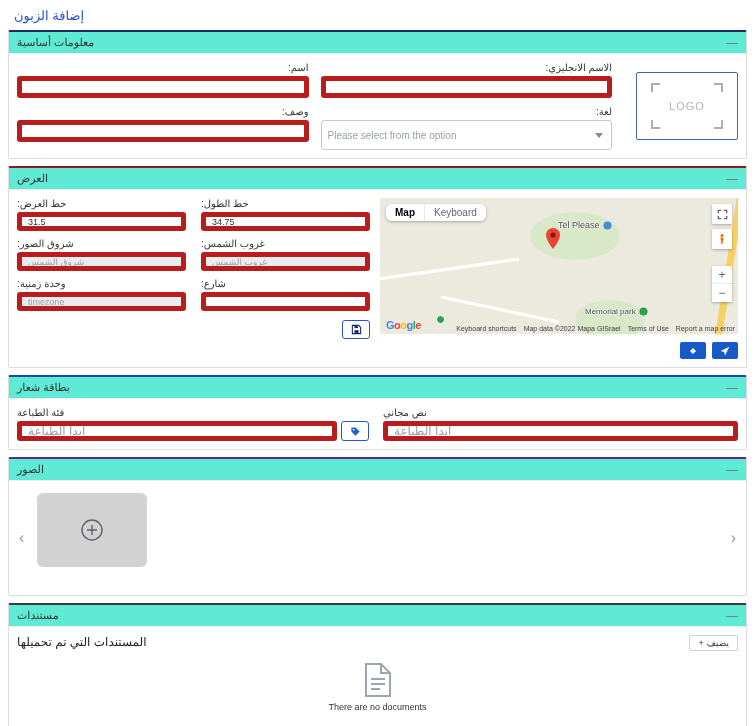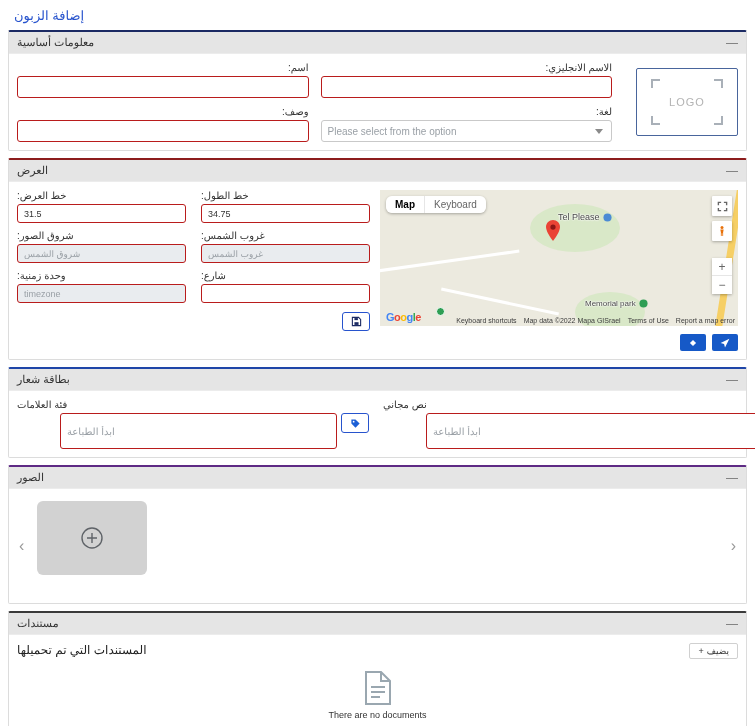--- a/index.html
+++ b/index.html
@@ -7,36 +7,36 @@
   body { width: 755px; font-family: "Liberation Sans", sans-serif; color: #333; font-size: 11px; }
   .page { padding: 6px 8px 2px; }
   .page-title { color: #2753cd; font-size: 13px; padding: 2px 6px 7px; }
 
   .card { border: 1px solid #dcdcdc; border-top-width: 2px; border-radius: 2px; background: #fff; margin-bottom: 7px; }
   .card.basic     { border-top-color: #1b2a63; }
   .card.location  { border-top-color: #8c1c1c; }
   .card.logo-card { border-top-color: #1f46a8; }
   .card.images    { border-top-color: #5e2a84; }
   .card.documents { border-top-color: #3a3a3a; }
-  .card-header { display: flex; justify-content: space-between; align-items: center; padding: 4px 8px; border-bottom: 1px solid #ececec; background: #e5e5e5; font-size: 11px; color: #333; }
+  .card-header { display: flex; justify-content: space-between; align-items: center; padding: 4px 8px; border-bottom: 1px solid #ececec; background: #5eead4; font-size: 11px; color: #333; }
   .collapse-btn { color: #777; font-size: 12px; line-height: 1; cursor: pointer; background: none; border: none; }
 
   .f-label { display: block; font-size: 10px; color: #333; margin-bottom: 3px; }
   .ta-r { text-align: right; }
   .ta-l { text-align: left; }
-  .input { width: 100%; height: 22px; border: 1px solid #b91c1c; border-radius: 3px; font-size: 10px; padding: 0 6px; background: #fff; color: #333; font-family: "Liberation Sans", sans-serif; text-align: left; }
+  .input { width: 100%; height: 22px; border: 5px solid #b91c1c; border-radius: 3px; font-size: 10px; padding: 0 6px; background: #fff; color: #333; font-family: "Liberation Sans", sans-serif; text-align: left; }
   .input::placeholder { color: #9aa0a6; }
   .input:disabled { background: #e9ecef; }
   .input.sm { height: 19px; font-size: 9px; }
-  .input.md { height: 36px; font-size: 10px; margin-left: 43px; }
+  .input.md { height: 20px; font-size: 12px; }
 
   
   .basic-body { display: flex; gap: 24px; padding: 8px; }
   .basic-fields { flex: 1; display: grid; grid-template-columns: 1fr 1fr; column-gap: 12px; row-gap: 8px; }
-  .select { width: 100%; height: 22px; border: 1px solid #c9c9c9; border-radius: 3px; background: #fff; display: flex; align-items: center; justify-content: space-between; padding: 0 8px 0 6px; cursor: pointer; }
+  .select { width: 100%; height: 30px; border: 1px solid #c9c9c9; border-radius: 3px; background: #fff; display: flex; align-items: center; justify-content: space-between; padding: 0 8px 0 6px; cursor: pointer; }
   .select-placeholder { color: #9aa0a6; font-size: 10px; }
   .caret { width: 0; height: 0; border-left: 4px solid transparent; border-right: 4px solid transparent; border-top: 5px solid #8a8a8a; }
   .logo-box { width: 102px; height: 68px; border: 1px solid #49659c; border-radius: 2px; position: relative; display: flex; align-items: center; justify-content: center; align-self: center; cursor: pointer; }
   .logo-text { color: #b3b3b3; font-size: 11px; letter-spacing: 1px; }
   .corner { position: absolute; width: 9px; height: 9px; border: 2px solid #a9b0b8; }
   .c-tl { top: 10px; left: 14px; border-right: none; border-bottom: none; }
   .c-tr { top: 10px; right: 14px; border-left: none; border-bottom: none; }
   .c-bl { bottom: 10px; left: 14px; border-right: none; border-top: none; }
   .c-br { bottom: 10px; right: 14px; border-left: none; border-top: none; }
 
@@ -271,21 +271,21 @@
     </div>
   </div>
 
   <div class="card logo-card">
     <div class="card-header">
       <span>بطاقة شعار</span>
       <button class="collapse-btn">—</button>
     </div>
     <div class="lc-body">
       <div class="tags-group">
-        <label class="f-label ta-l" dir="rtl">فئة العلامات</label>
+        <label class="f-label ta-l" dir="rtl">فئة الطباعة</label>
         <div class="tags-row">
           <input class="input md" style="flex: 1 1 0%;" placeholder="ابدأ الطباعة">
           <button class="icon-btn" style="height:20px">
             <svg width="11" height="11" viewBox="0 0 16 16">
                 <path d="M2 2h6l6 6-6 6-6-6z" fill="#1b5fd6"></path>
                 <circle cx="5.3" cy="5.3" r="1.3" fill="#fff"></circle>
               </svg>
           </button>
         </div>
       </div>

